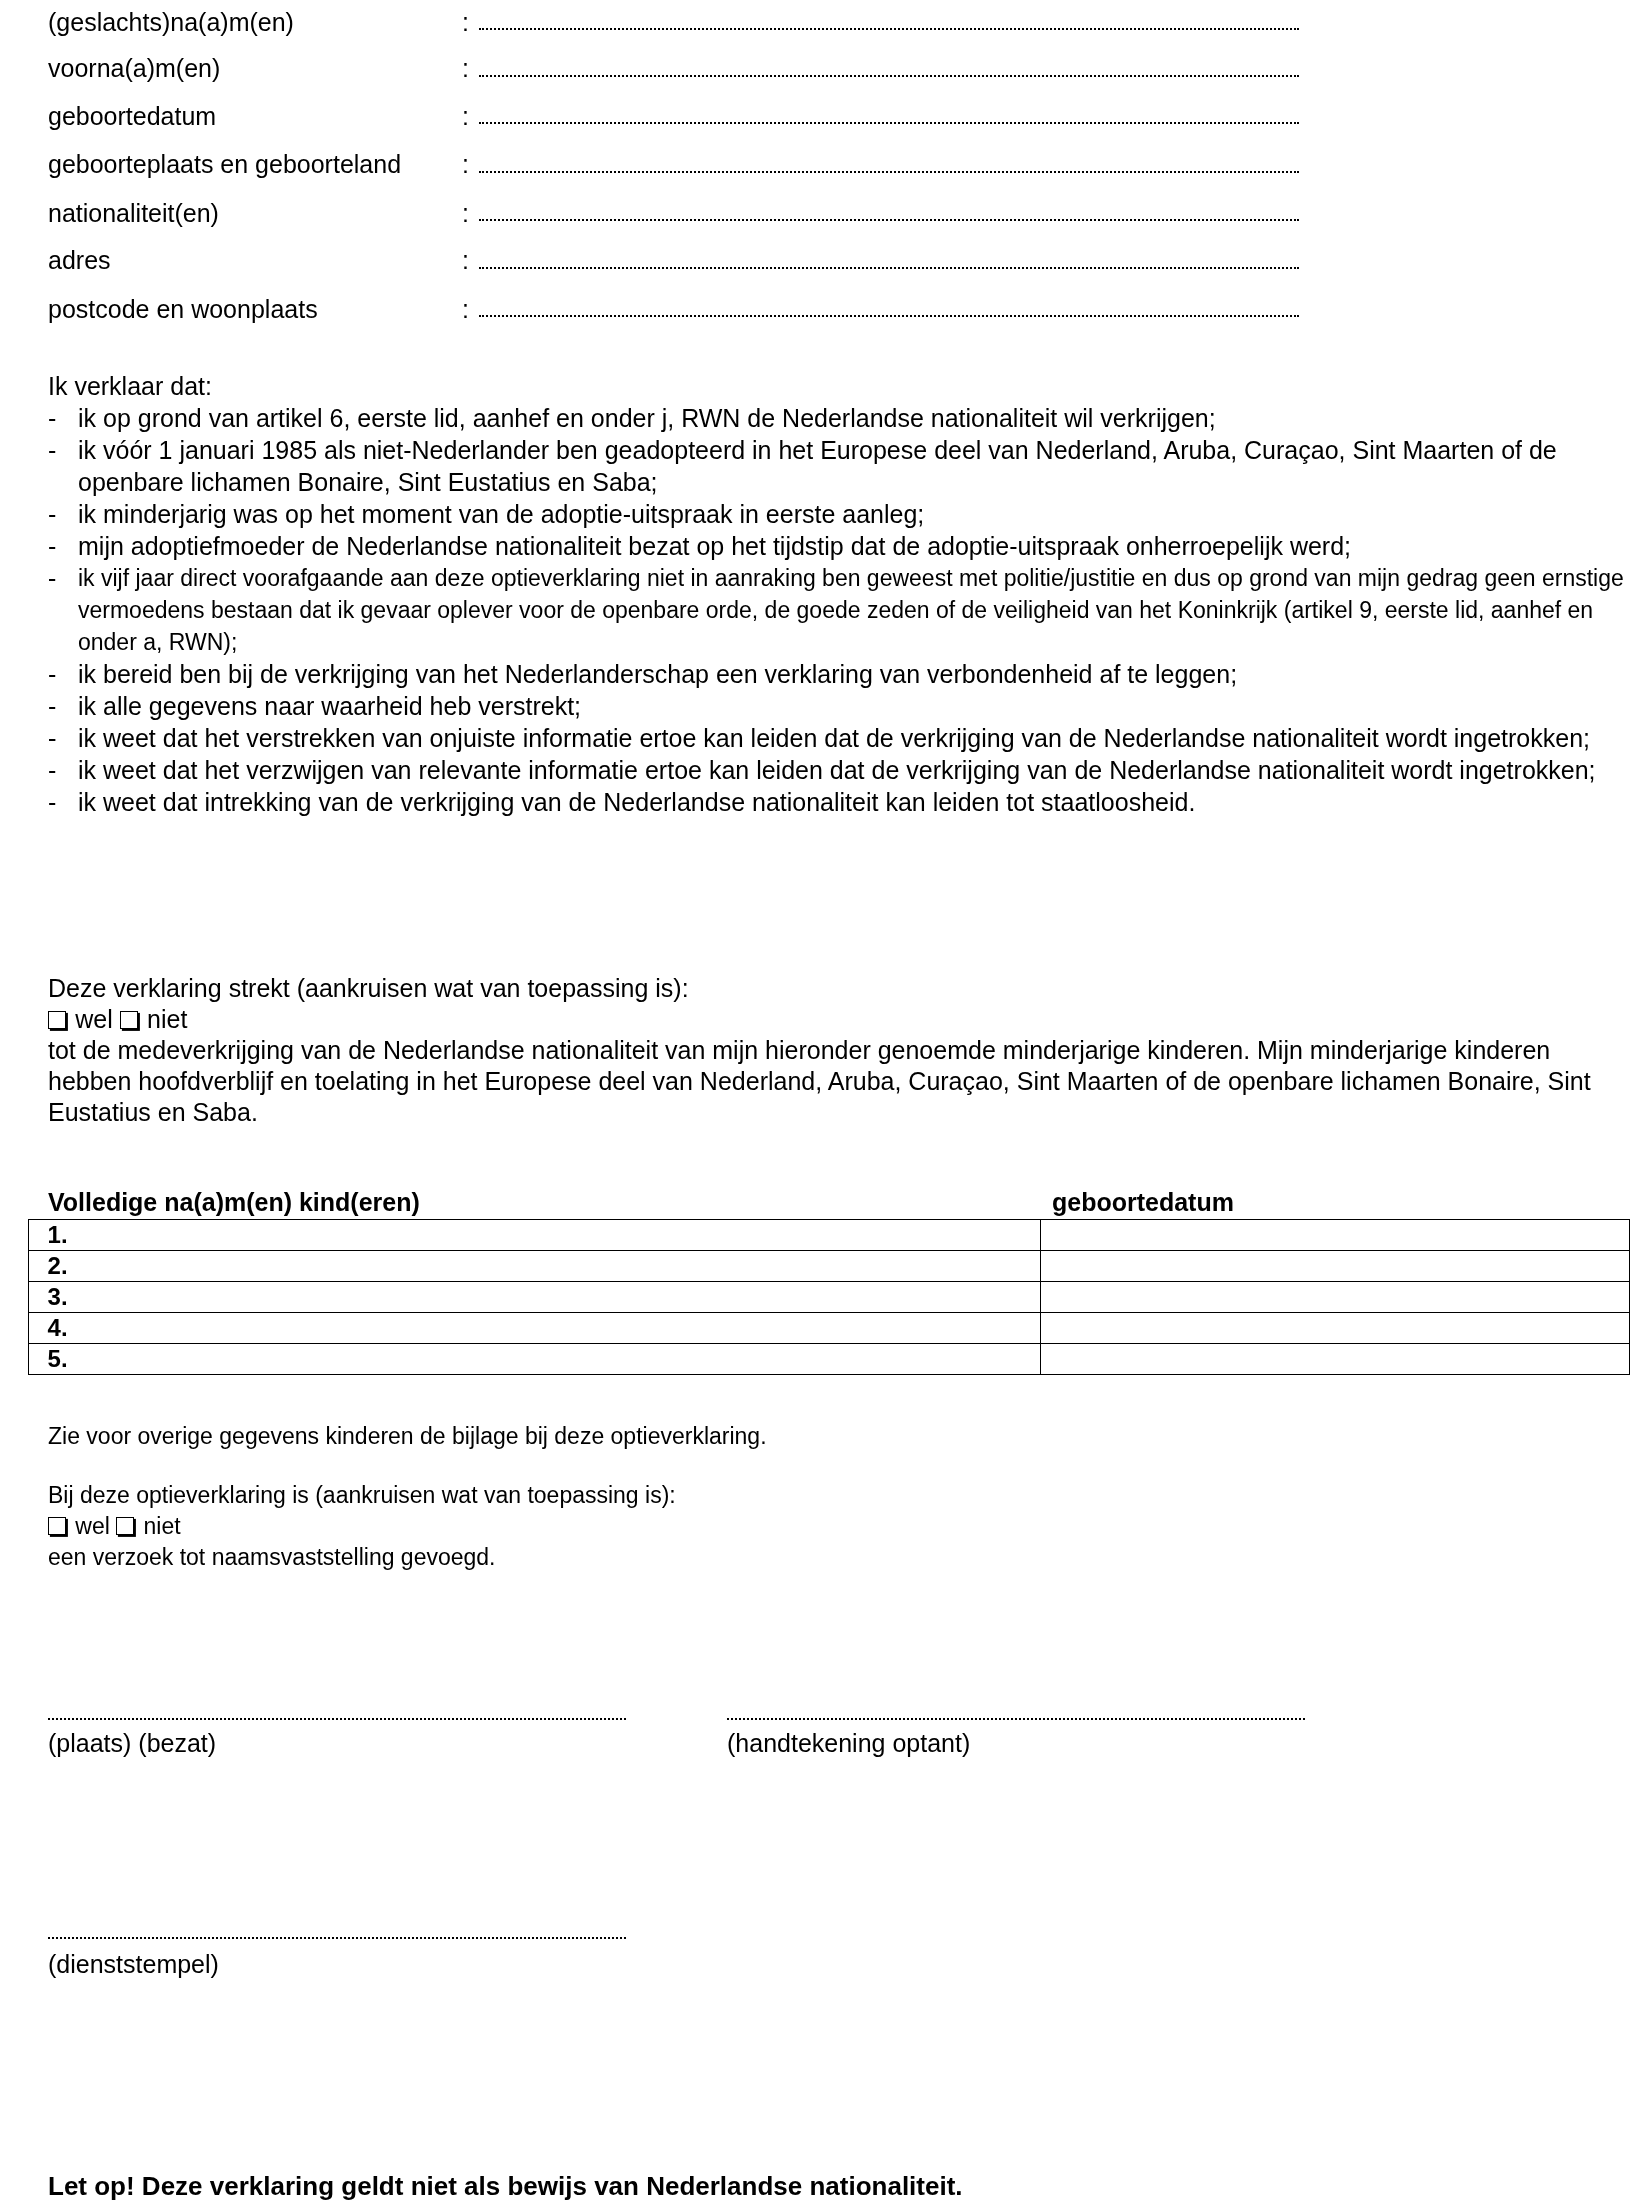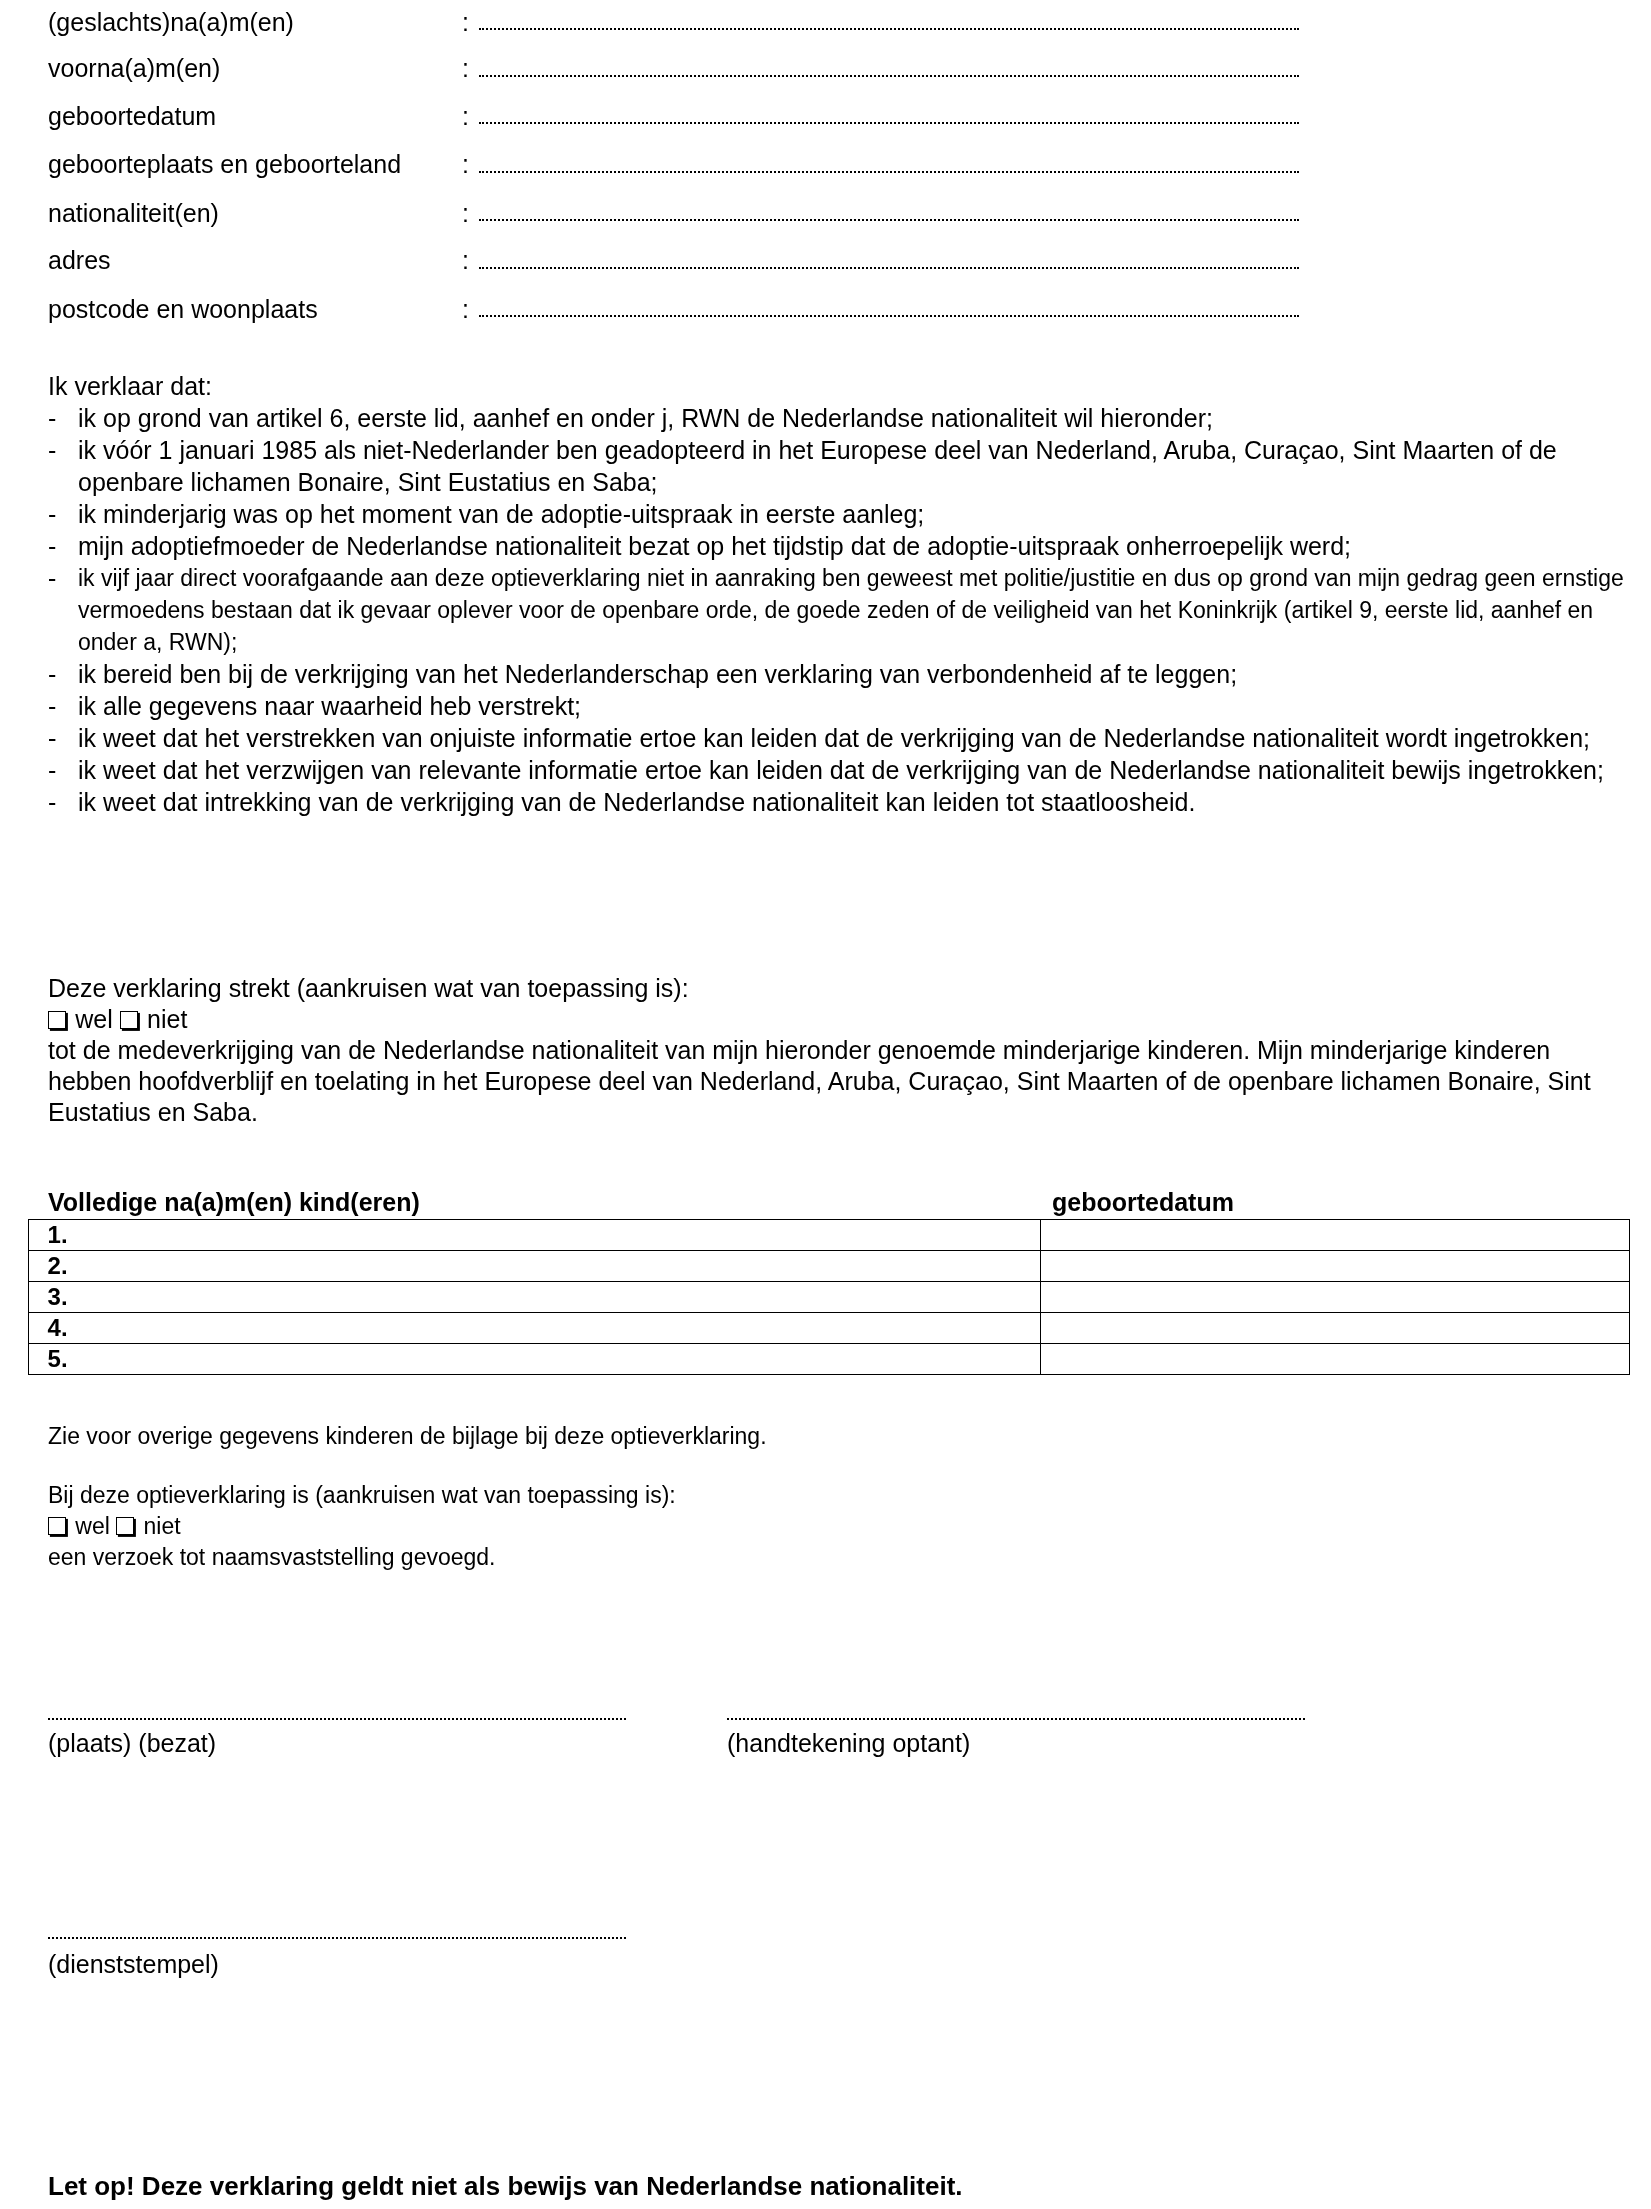--- a/index.html
+++ b/index.html
@@ -60,31 +60,31 @@
   </div>
   <div>
     <span class="abs field-label" style="top:293px">postcode en woonplaats</span>
     <span class="abs field-colon" style="top:293px">:</span>
     <div class="dots field-dots" style="top:315px"></div>
   </div>
 </div>
 
 <div class="decl-block">
   <div>Ik verklaar dat:</div>
-  <div class="decl-item"><span class="dash">-</span><span>ik op grond van artikel 6, eerste lid, aanhef en onder j, RWN de Nederlandse nationaliteit wil hieronder;</span></div>
+  <div class="decl-item"><span class="dash">-</span><span>ik op grond van artikel 6, eerste lid, aanhef en onder j, RWN de Nederlandse nationaliteit wil verkrijgen;</span></div>
   <div class="decl-item"><span class="dash">-</span><span>ik vóór 1 januari 1985 als niet-Nederlander ben geadopteerd in het Europese deel van Nederland, Aruba, Curaçao, Sint Maarten of de openbare lichamen Bonaire, Sint Eustatius en Saba;</span></div>
   <div class="decl-item"><span class="dash">-</span><span>ik minderjarig was op het moment van de adoptie-uitspraak in eerste aanleg;</span></div>
   <div class="decl-item"><span class="dash">-</span><span>mijn adoptiefmoeder de Nederlandse nationaliteit bezat op het tijdstip dat de adoptie-uitspraak onherroepelijk werd;</span></div>
   <div class="decl-item"><span class="dash">-</span></div>
   <div class="decl-item small"><span class="dash">-</span><span>ik vijf jaar direct voorafgaande aan deze optieverklaring niet in aanraking ben geweest met politie/justitie en dus op grond van mijn gedrag geen ernstige vermoedens bestaan dat ik gevaar oplever voor de openbare orde, de goede zeden of de veiligheid van het Koninkrijk (artikel 9, eerste lid, aanhef en onder a, RWN);</span></div>
   <div class="decl-item"><span class="dash">-</span><span>ik bereid ben bij de verkrijging van het Nederlanderschap een verklaring van verbondenheid af te leggen;</span></div>
   <div class="decl-item"><span class="dash">-</span><span>ik alle gegevens naar waarheid heb verstrekt;</span></div>
   <div class="decl-item"><span class="dash">-</span></div>
   <div class="decl-item"><span class="dash">-</span><span>ik weet dat het verstrekken van onjuiste informatie ertoe kan leiden dat de verkrijging van de Nederlandse nationaliteit wordt ingetrokken;</span></div>
-  <div class="decl-item"><span class="dash">-</span><span>ik weet dat het verzwijgen van relevante informatie ertoe kan leiden dat de verkrijging van de Nederlandse nationaliteit bewijs ingetrokken;</span></div>
+  <div class="decl-item"><span class="dash">-</span><span>ik weet dat het verzwijgen van relevante informatie ertoe kan leiden dat de verkrijging van de Nederlandse nationaliteit wordt ingetrokken;</span></div>
   <div class="decl-item"><span class="dash">-</span><span>ik weet dat intrekking van de verkrijging van de Nederlandse nationaliteit kan leiden tot staatloosheid.</span></div>
 </div>
 
 <div class="para" style="top:973px">
   <div>
     <span>Deze verklaring strekt</span>
     <span class="italic">(aankruisen wat van toepassing is)</span><span>:</span>
   </div>
   <div>
     <span class="opt"><span class="cb"></span><span>wel</span></span>

